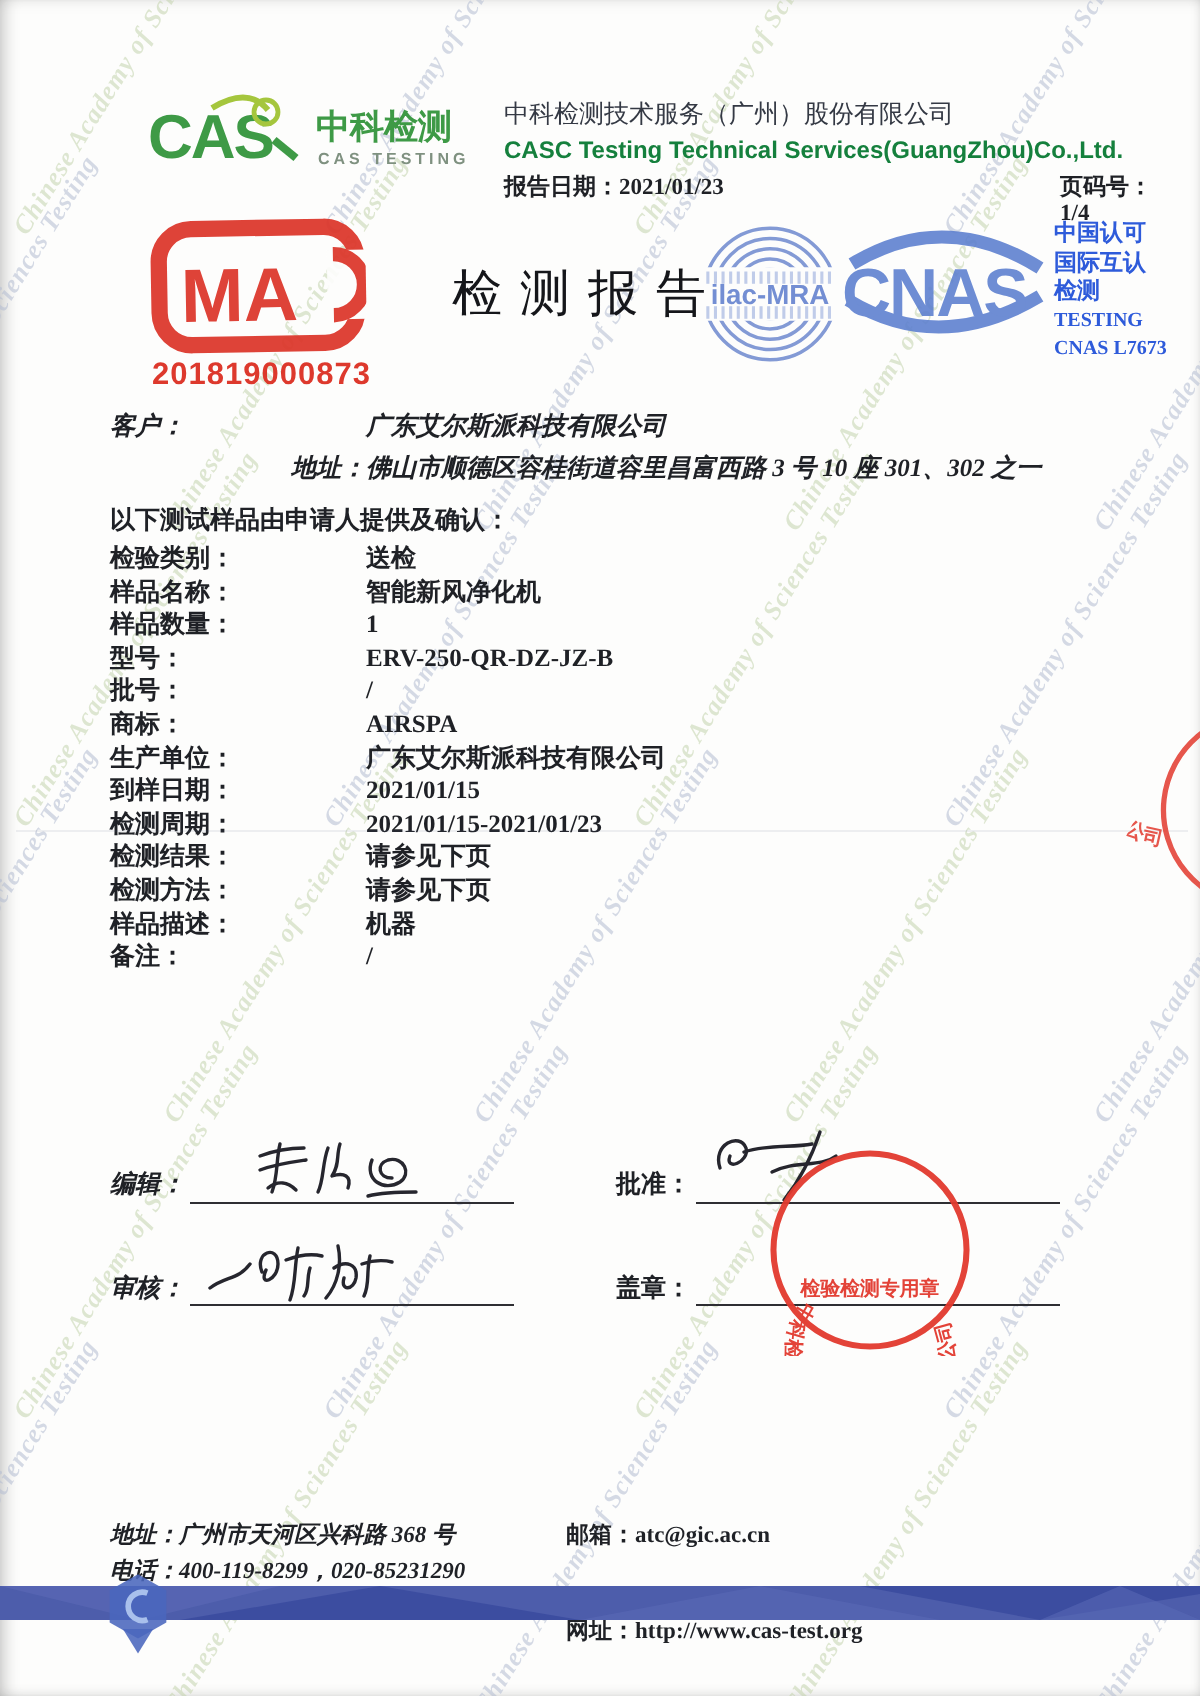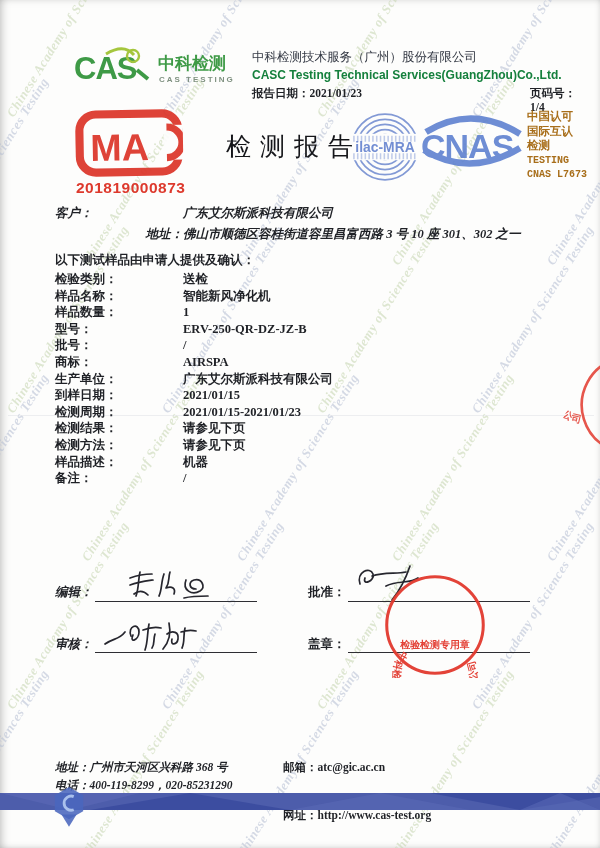--- a/index.html
+++ b/index.html
@@ -18,21 +18,21 @@
   
   .acc-line{left:48px;top:86px;font-size:12.5px;font-weight:700;}
   .hdr-right{left:252px;top:49px;width:336px;}
   .hdr-cn{font-family:"Liberation Sans","DejaVu Sans",sans-serif;font-size:12.5px;font-weight:400;color:#343944;}
   .hdr-en{font-family:"Liberation Sans","DejaVu Sans",sans-serif;font-size:12px;font-weight:700;color:#15803d;margin-top:2px;}
   .hdr-meta{position:relative;margin-top:4px;font-size:11.5px;font-weight:700;height:15px;}
   .hdr-page{position:absolute;left:278px;top:0;}
   
   .cma-num{left:76px;top:179px;font-family:"Liberation Sans",sans-serif;font-size:15.5px;font-weight:700;color:#dc2f22;letter-spacing:.5px;opacity:.95;}
   .doc-title{left:226px;top:130px;font-size:25px;letter-spacing:9px;color:#15161a;font-weight:500;}
-  .cnas-col{left:527px;top:110px;color:#a16207;font-family:Liberation Mono, monospace;font-weight:700;opacity:.92;}
+  .cnas-col{left:527px;top:110px;color:#1d4ed8;font-family:Liberation Serif, serif;font-weight:700;opacity:.92;}
   .cnas-col div{font-size:11.5px;line-height:14.5px;}
   .cnas-col .sm{font-size:10px;line-height:14px;}
   
   .row{position:absolute;left:55px;font-size:12.5px;font-style:italic;}
   .lab{display:inline-block;width:128px;font-weight:700;}
   .val{font-weight:600;}
   .intro{left:55px;top:252px;font-size:12.5px;font-weight:700;}
   .fields{position:absolute;left:55px;top:271px;font-size:12.5px;}
   .frow{height:16.6px;line-height:16.6px;}
   

